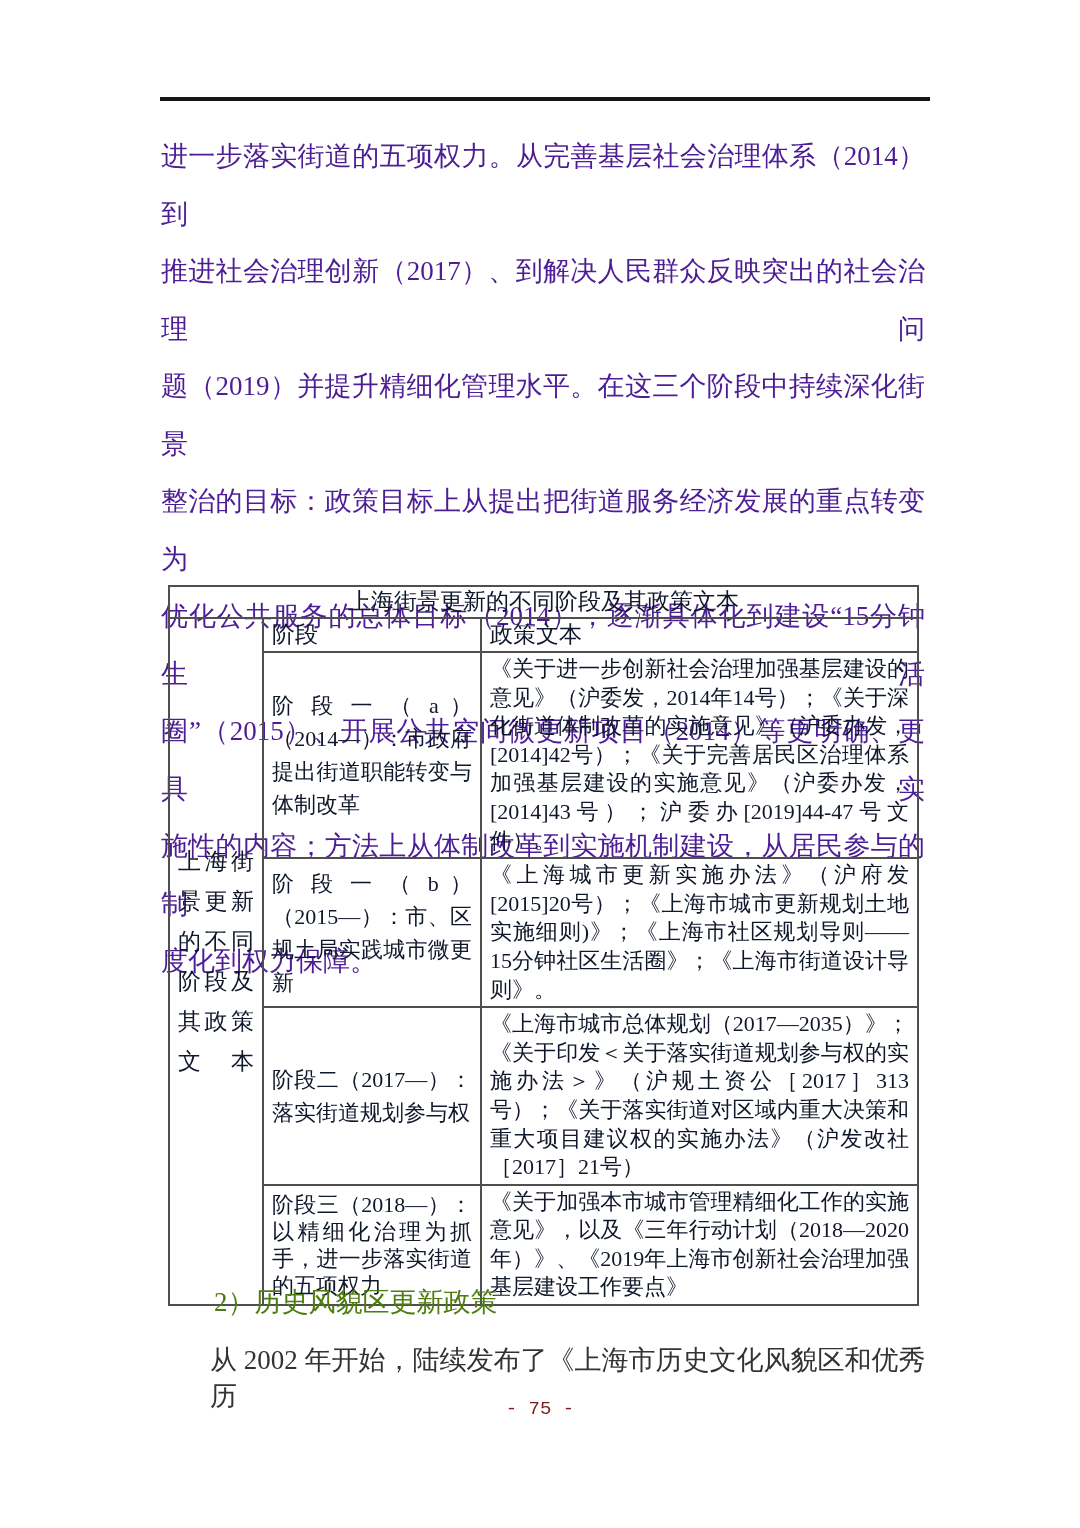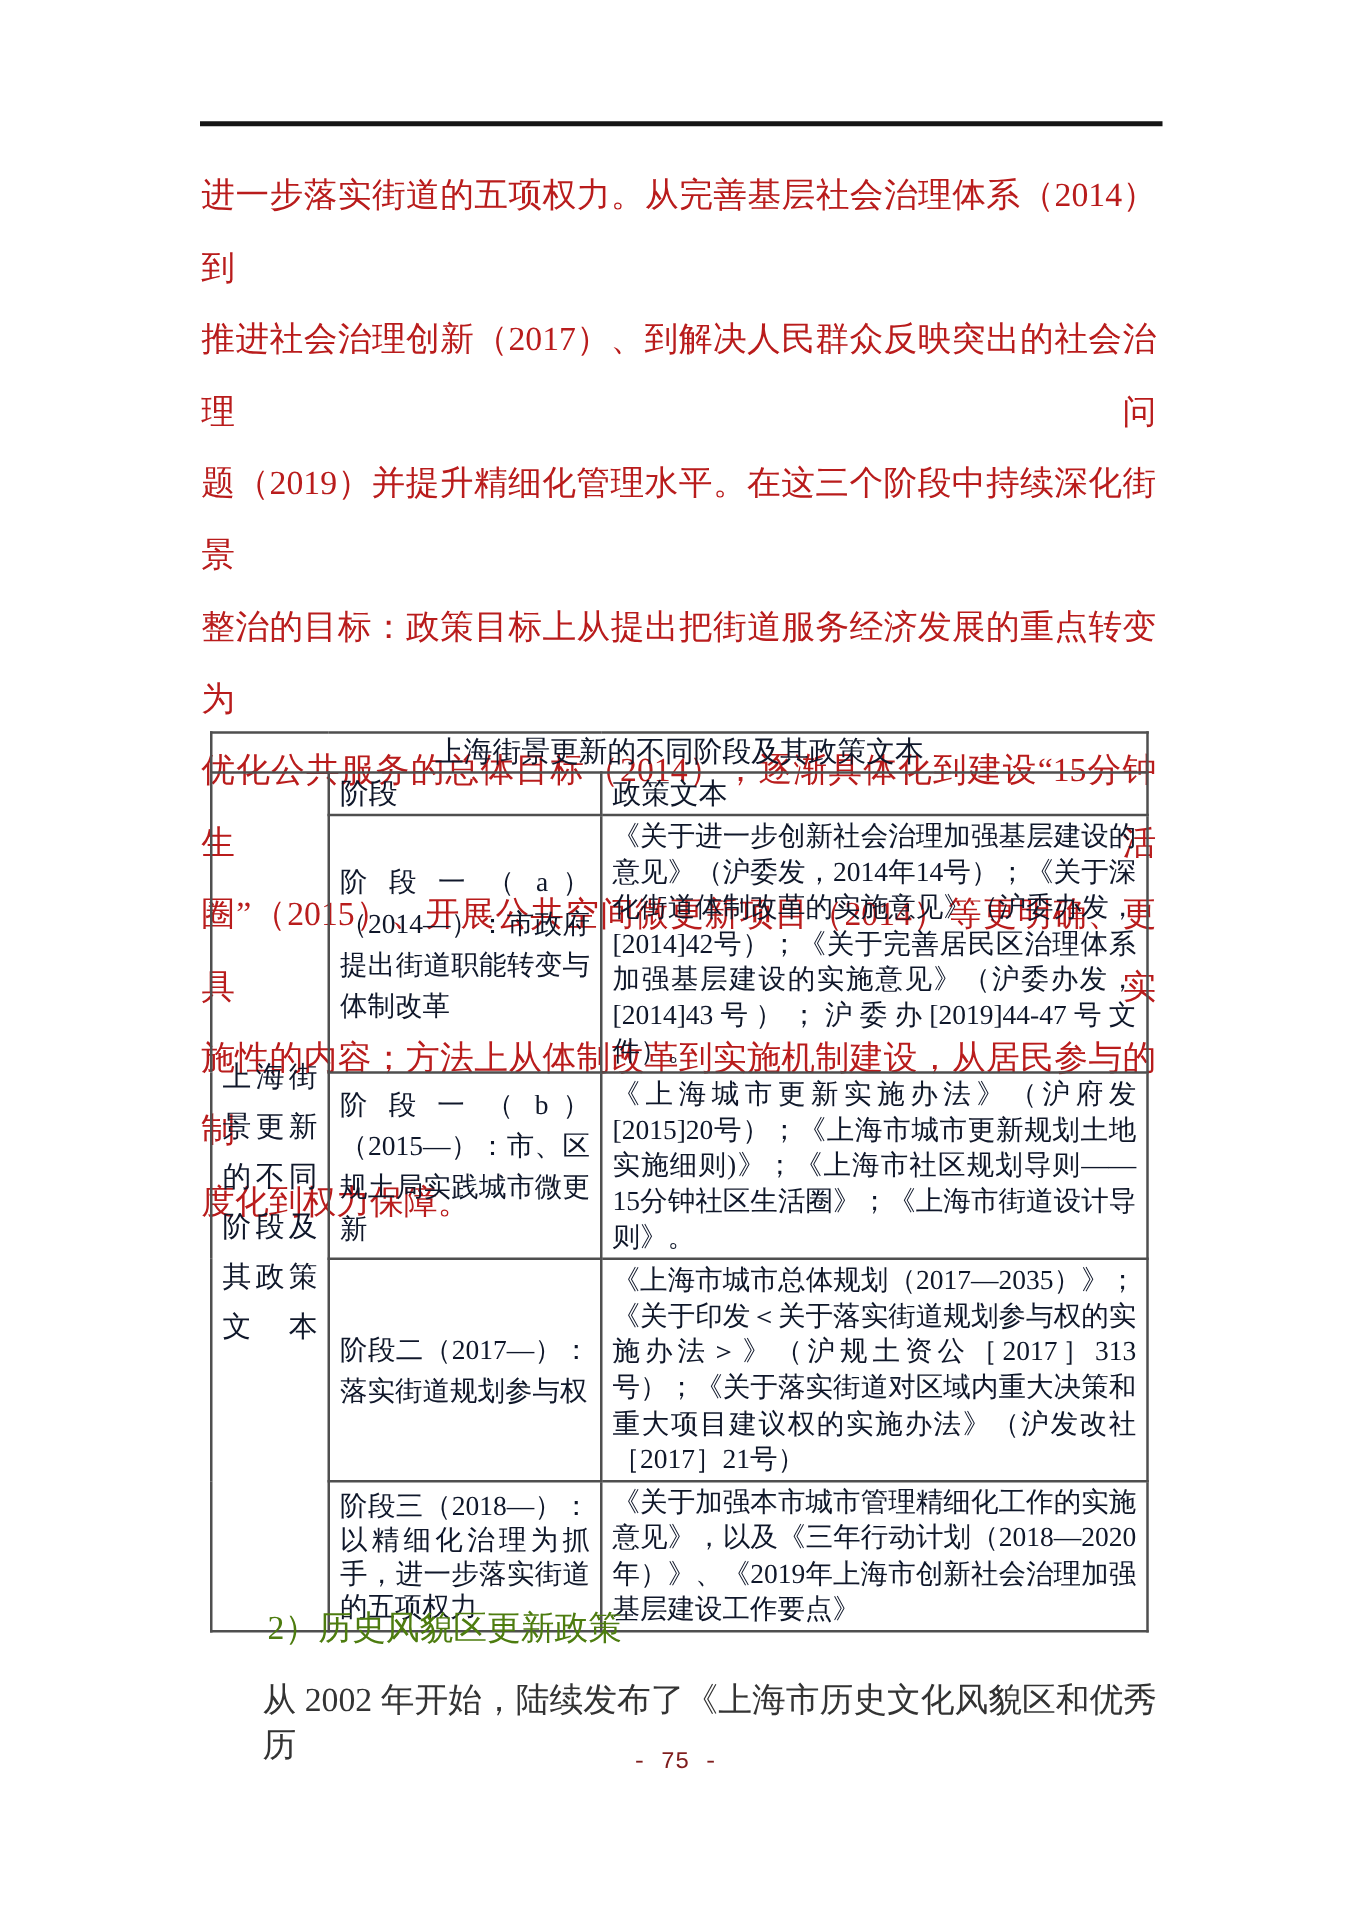--- a/index.html
+++ b/index.html
@@ -20,21 +20,21 @@
     top:97px;left:160px;
     width:770px;height:4px;
     background:#151515;
   }
   .para1{
     position:absolute;
     top:128px;left:161px;
     width:764px;
     font-size:27px;
     line-height:57.5px;
-    color:#b91c1c;
+    color:#4c1d95;
   }
   .jline{
     text-align:justify;
     text-align-last:justify;
   }
   .jline.last{
     text-align-last:left;
   }
   table.policy-table{
     position:absolute;

